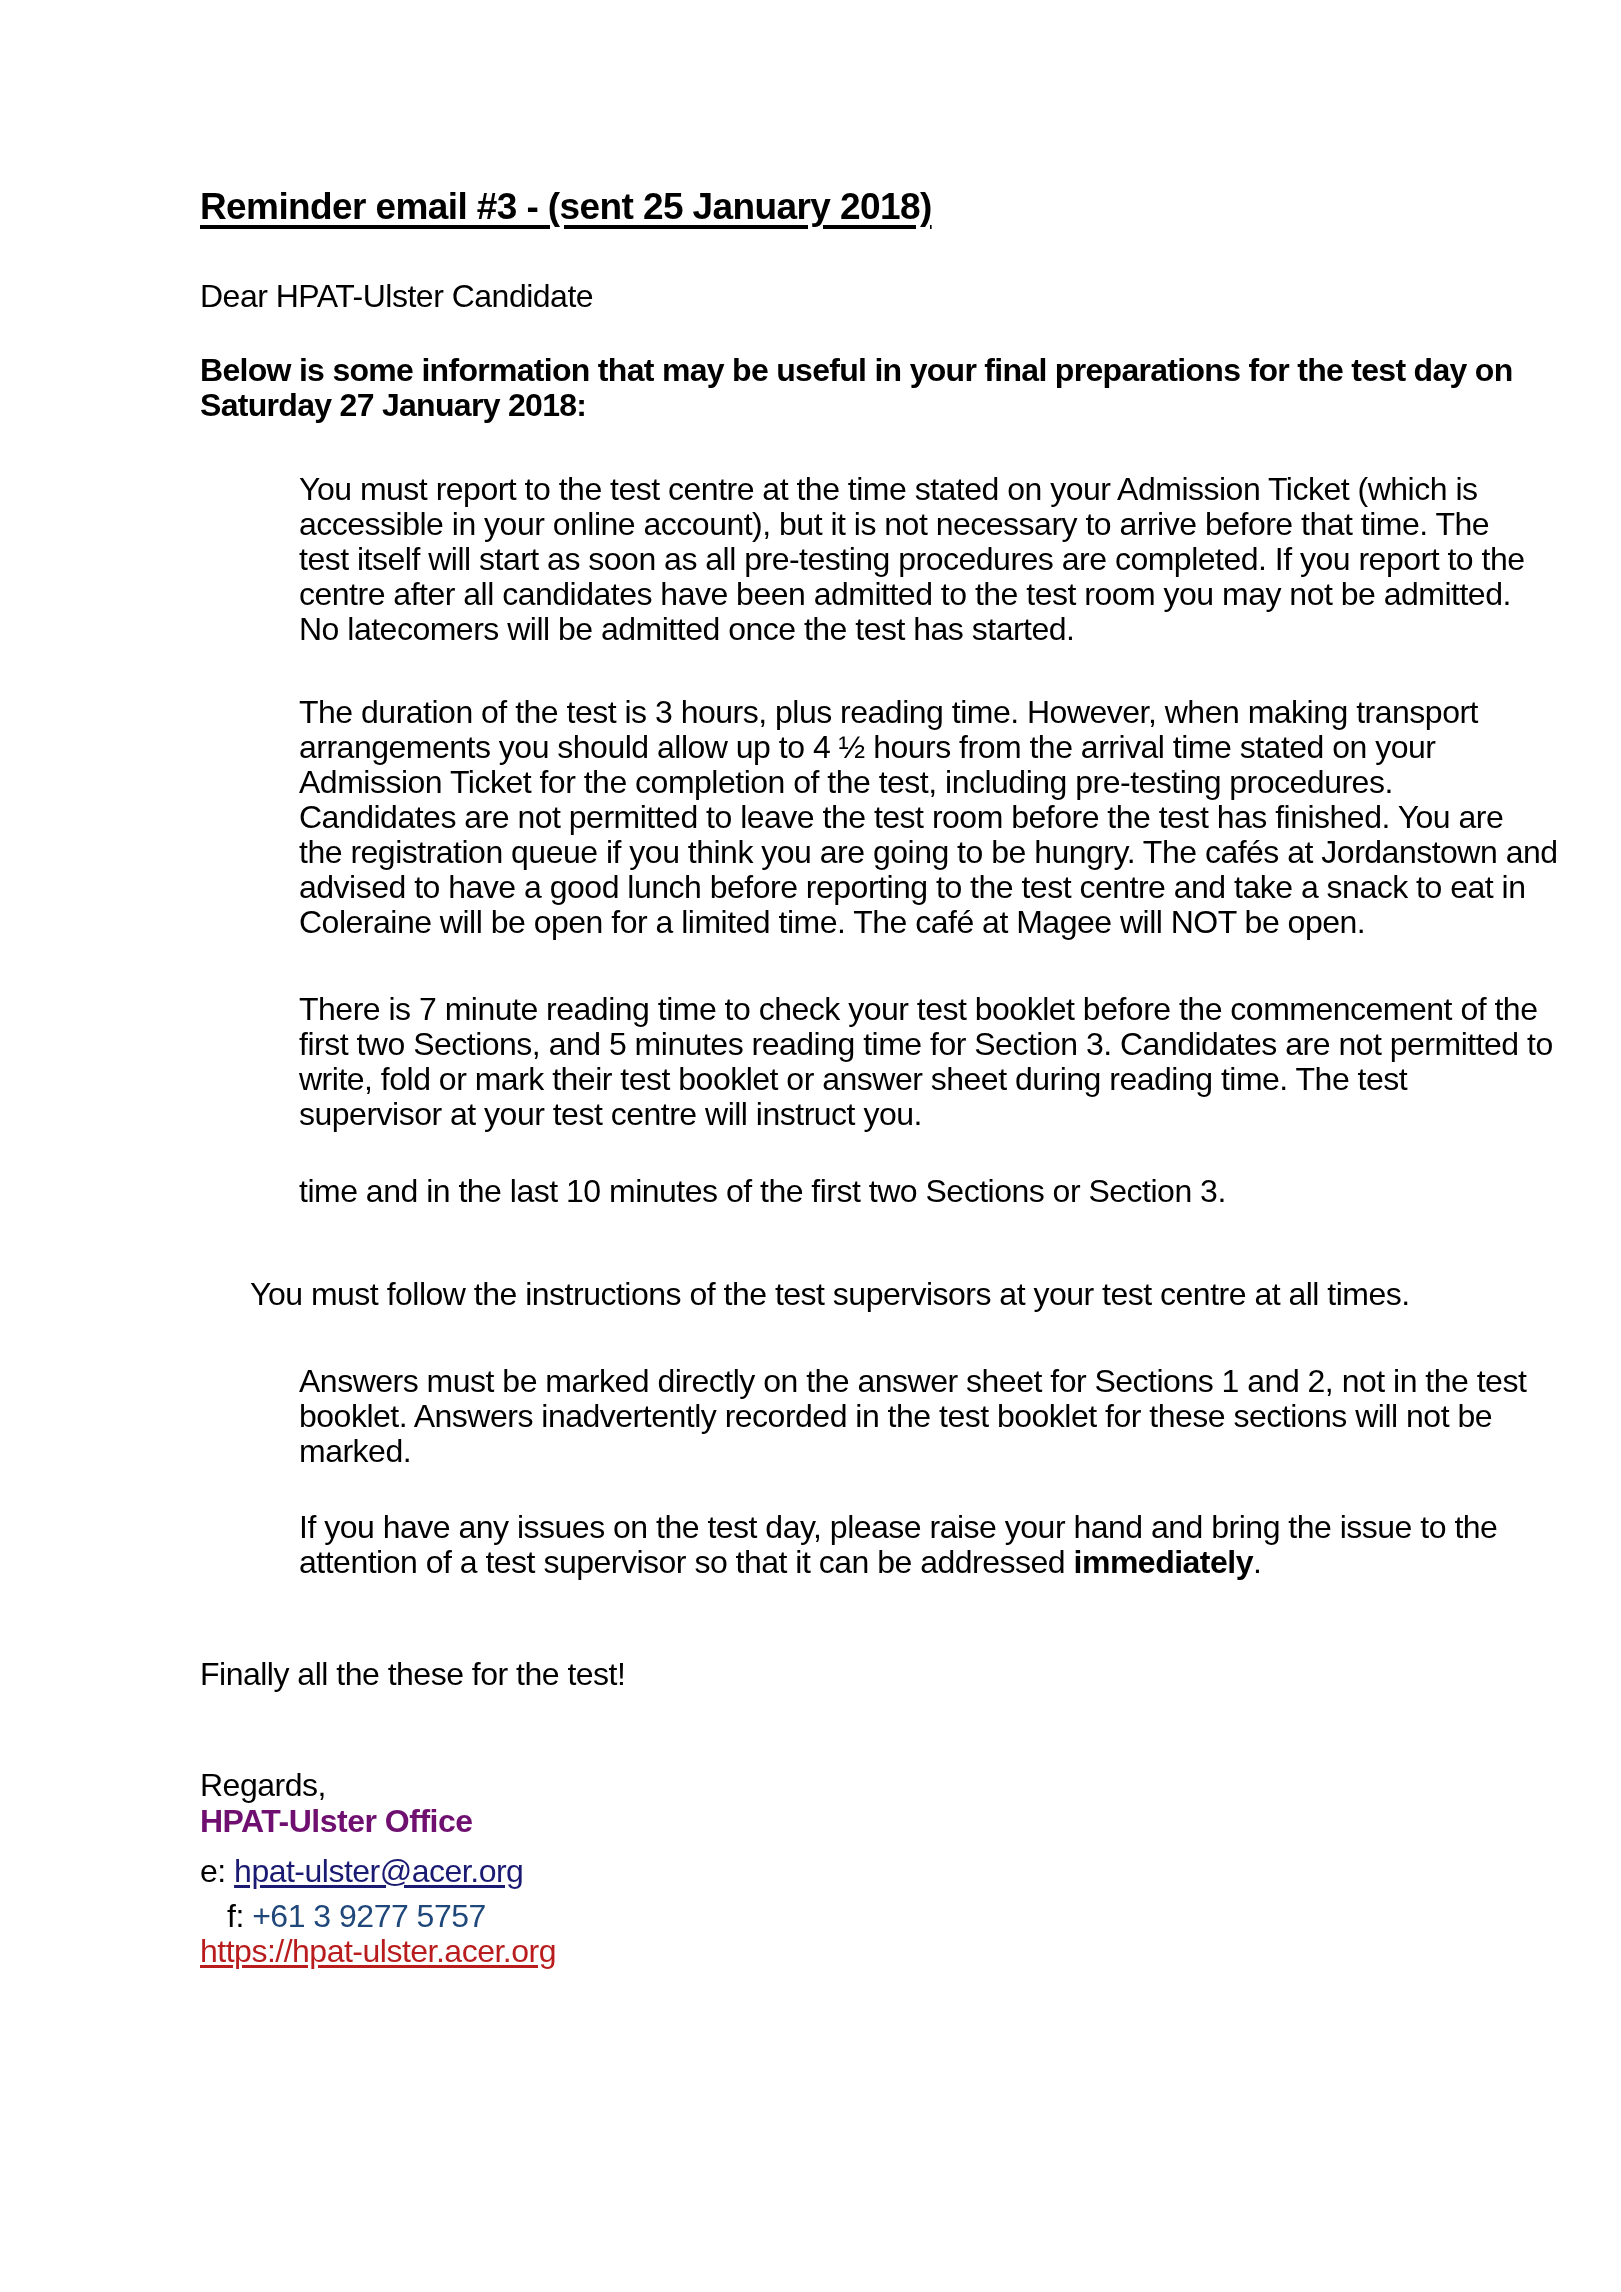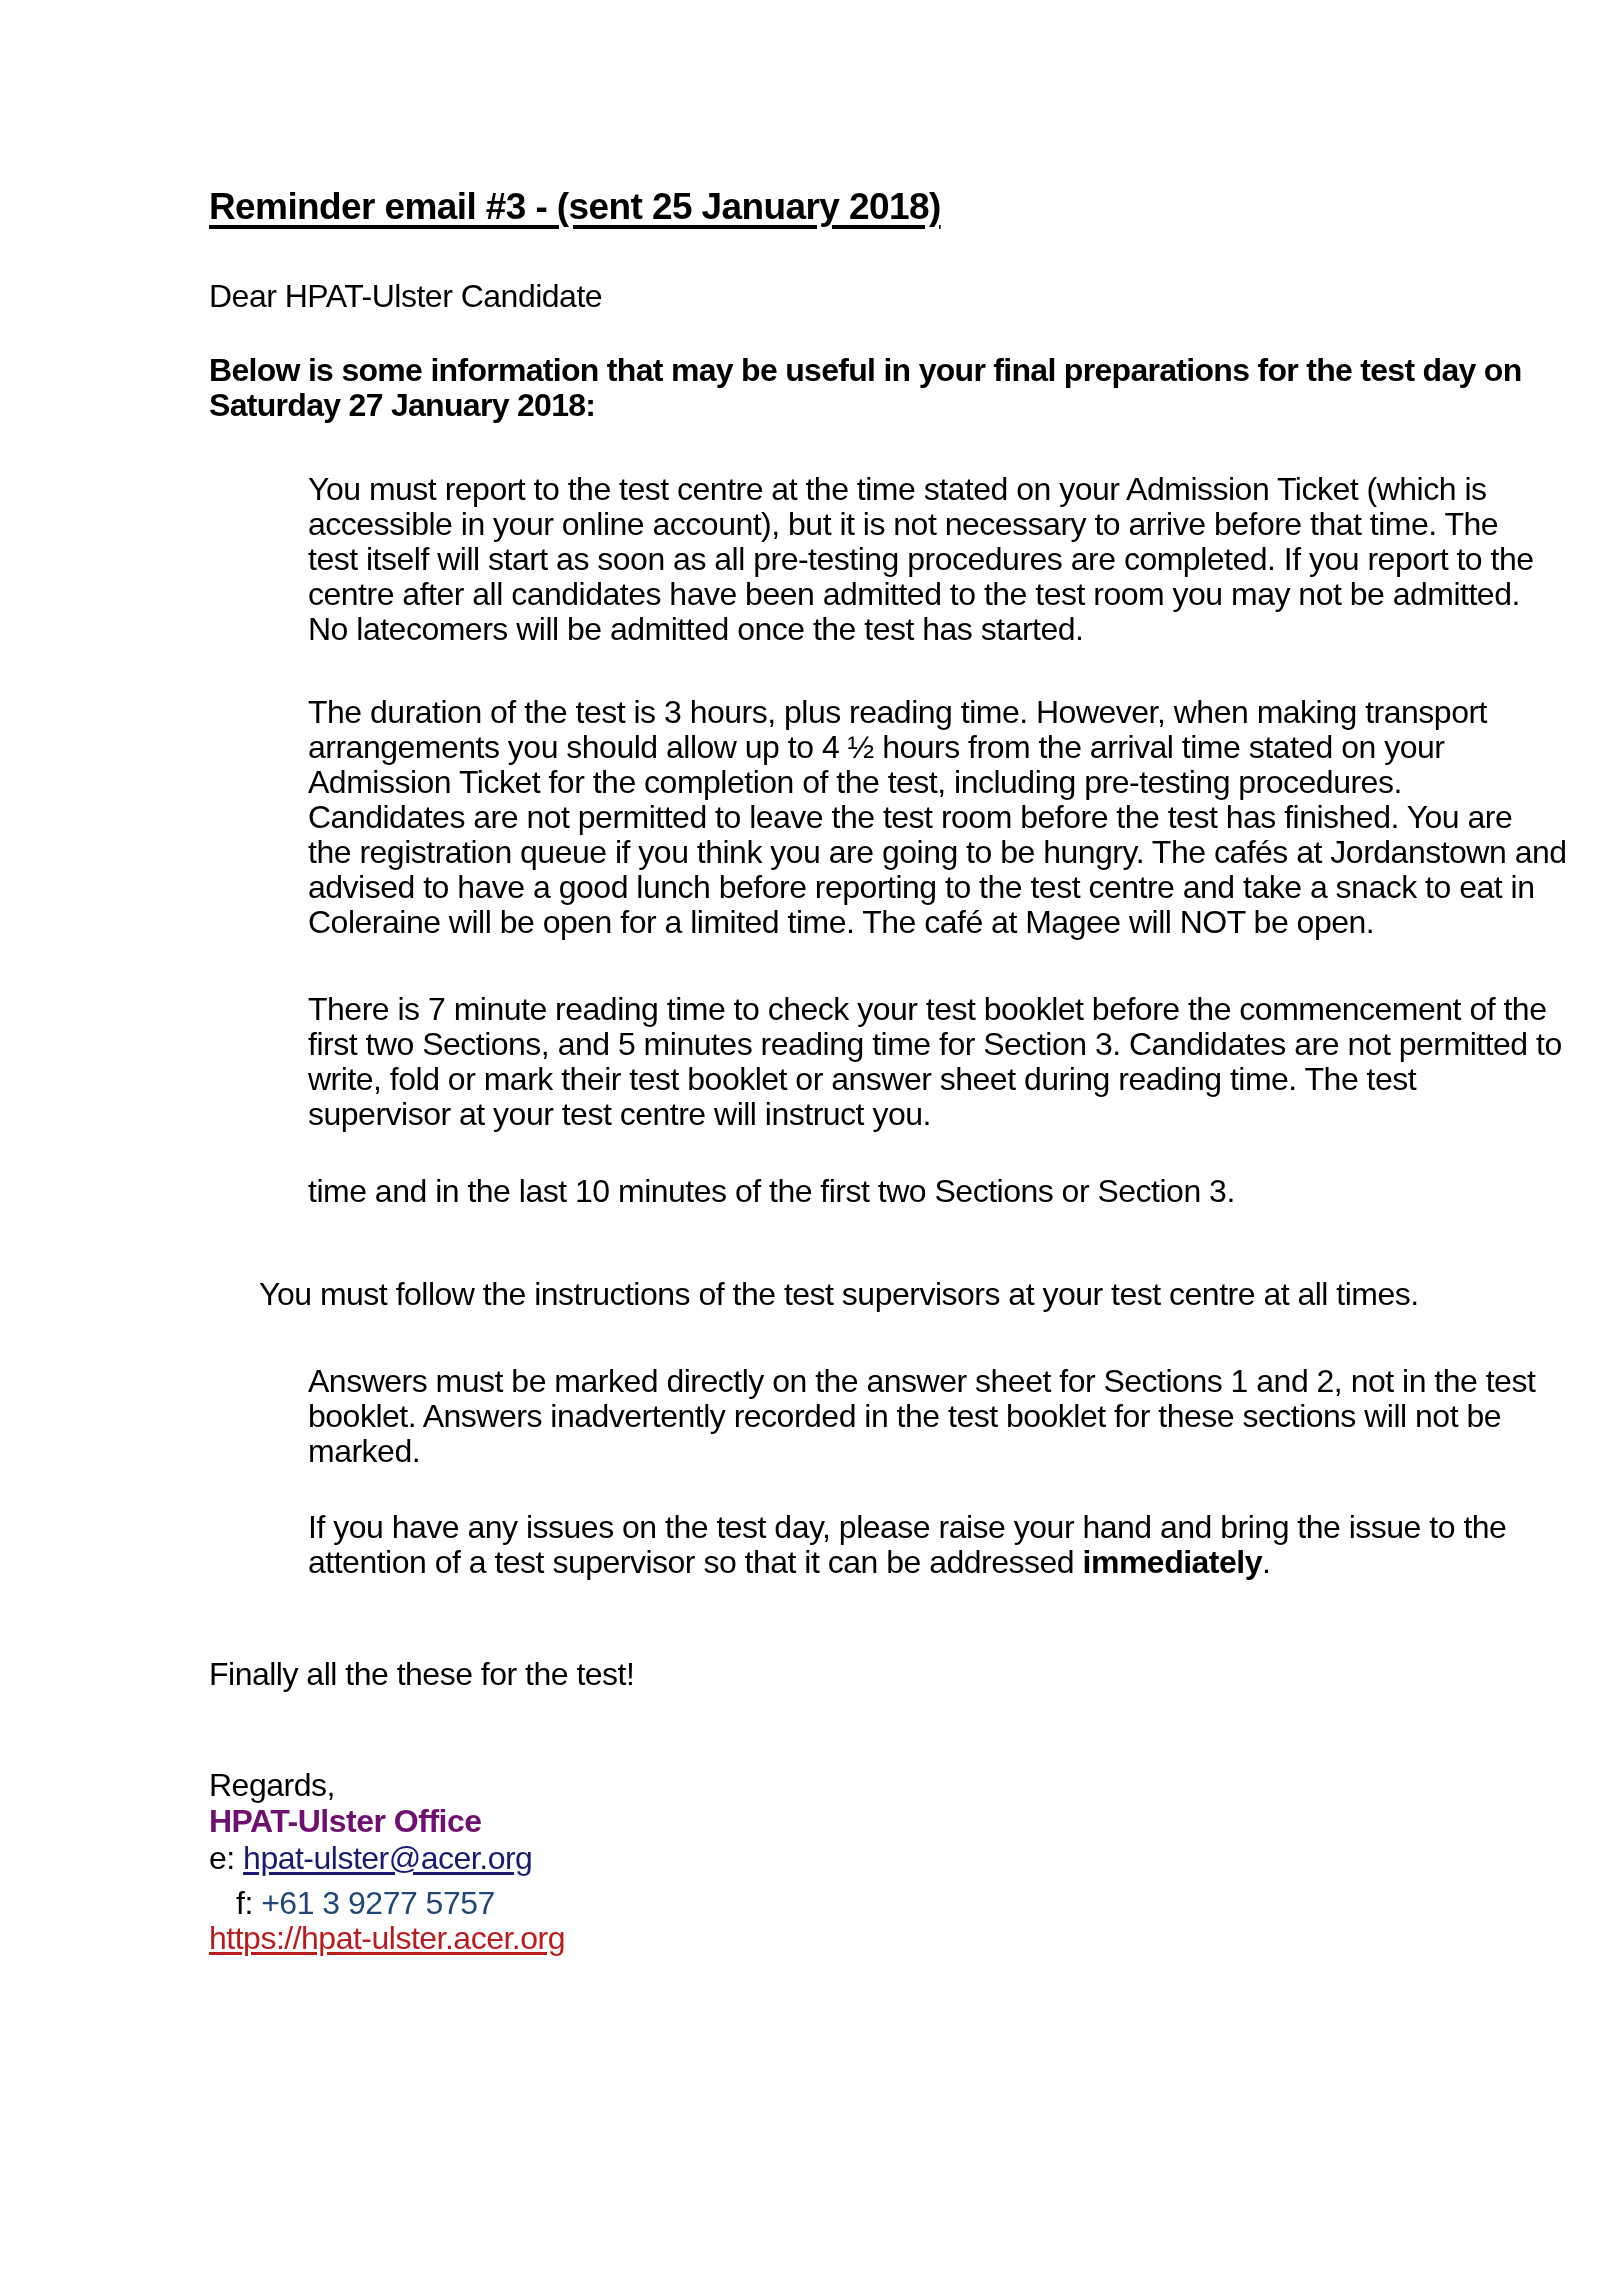--- a/index.html
+++ b/index.html
@@ -10,21 +10,21 @@
   body {
     width: 1621px;
     height: 2293px;
     position: relative;
     overflow: hidden;
     font-family: "Liberation Sans", "DejaVu Sans", sans-serif;
     color: #000000;
   }
   .page {
     position: absolute;
-    left: 12px; top: 0;
+    left: 3px; top: 0;
     width: 1461px;
     height: 2293px;
     background: #ffffff;
   }
   .abs {
     position: absolute;
     white-space: nowrap;
   }
   .line {
     display: block;
@@ -127,19 +127,19 @@
     <span class="line"><span>attention of a test supervisor so that it can be addressed </span><span class="bold">immediately</span><span>.</span></span>
   </div>
 
   <div class="abs" style="left:197px; top:1657px;">
     <span class="line">Finally all the these for the test!</span>
   </div>
 
   <div class="abs" style="left:197px; top:1768px;">
     <span class="line">Regards,</span>
     <span class="line sig-office" style="margin-top:1px;">HPAT-Ulster Office</span>
-    <span class="line" style="margin-top:2px;"><span>e: </span><span class="link-email">hpat-ulster@acer.org</span></span>
+    <span class="line" style="margin-top:15px;"><span>e: </span><span class="link-email">hpat-ulster@acer.org</span></span>
     <span class="line" style="margin-top:9.8px;margin-left:27px;"><span>f: </span><span class="phone">+61 3 9277 5757</span></span>
     <span class="line link-web">https://hpat-ulster.acer.org</span>
   </div>
 
 </div>
 
 
 </body></html>

